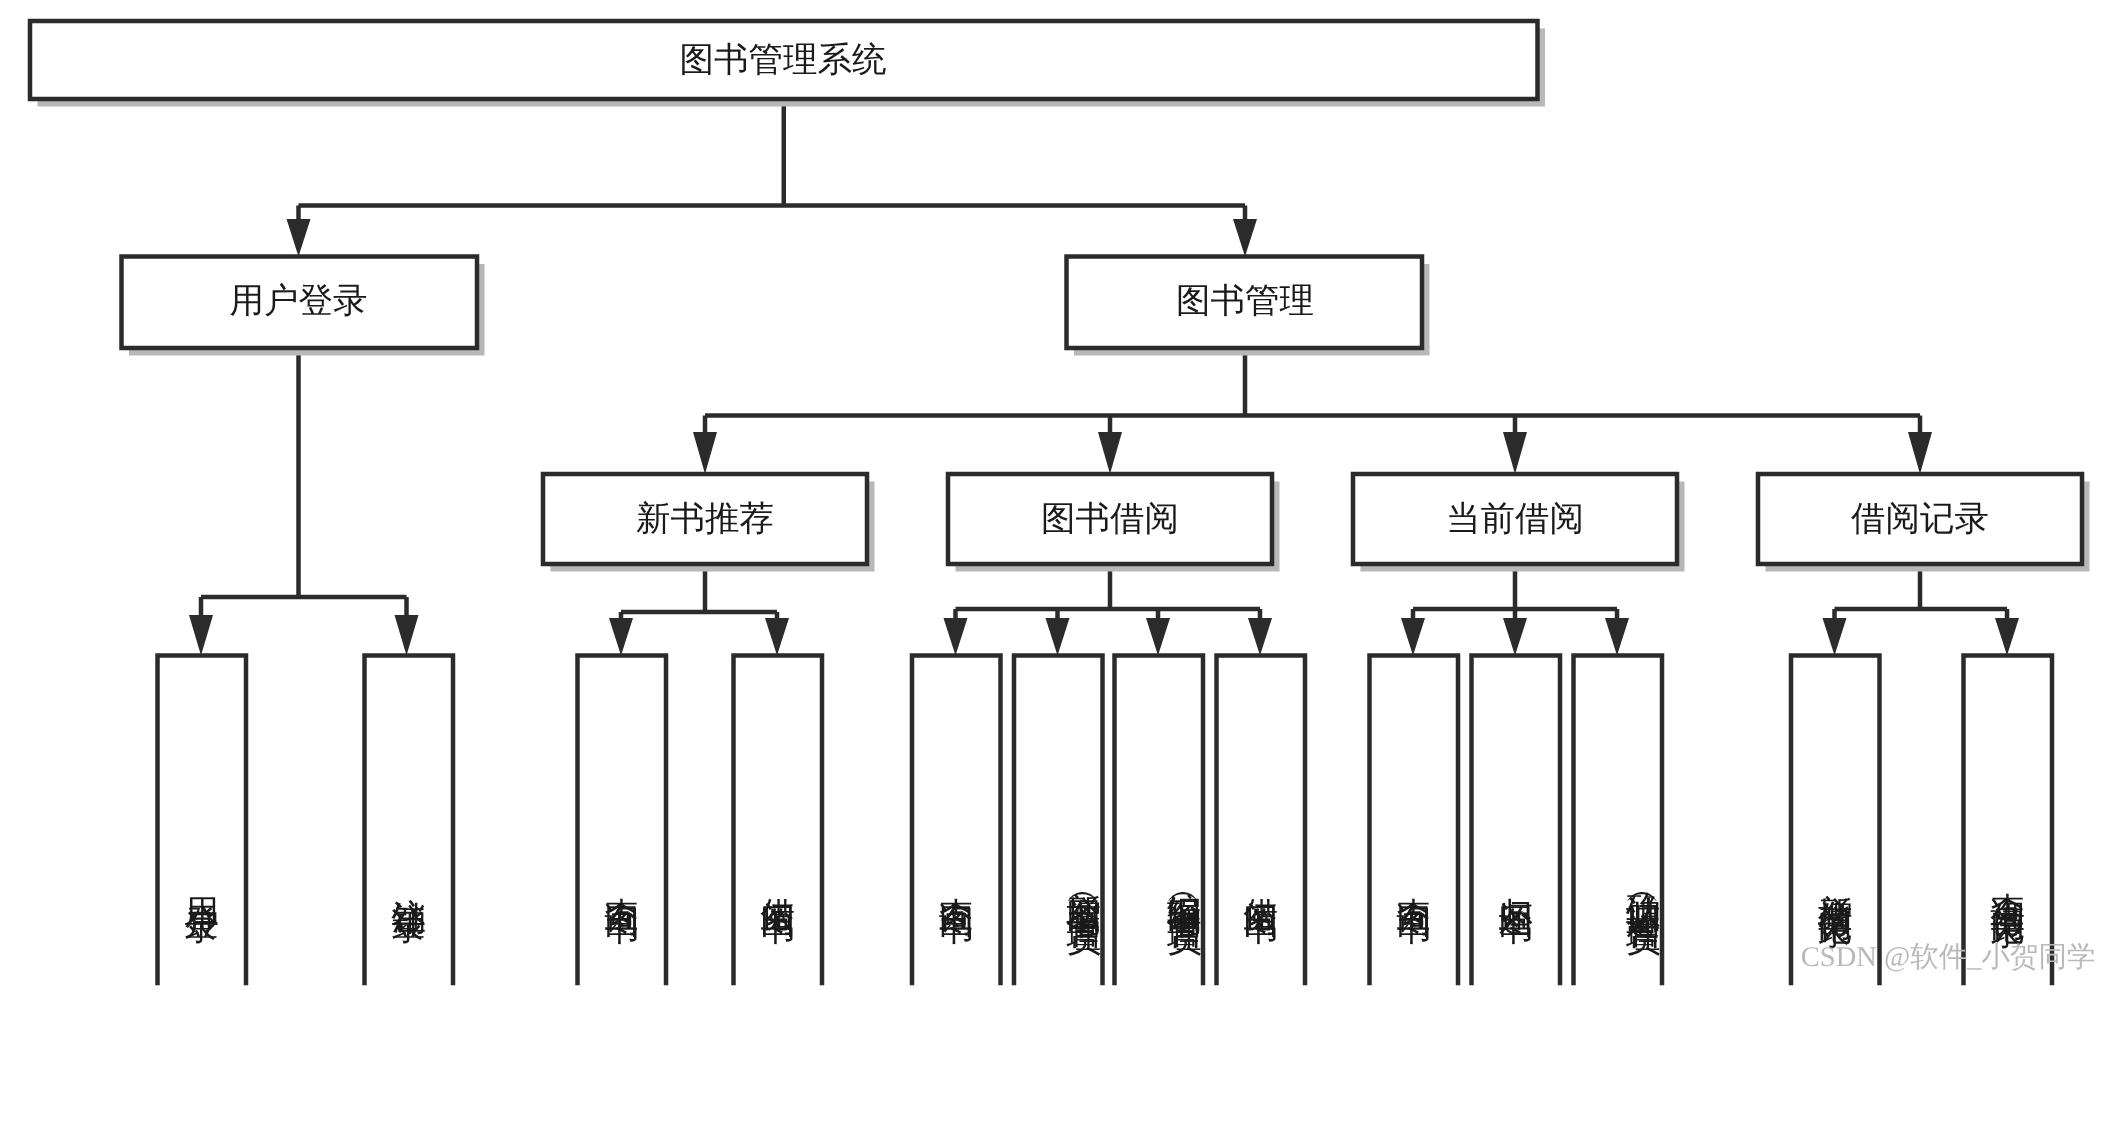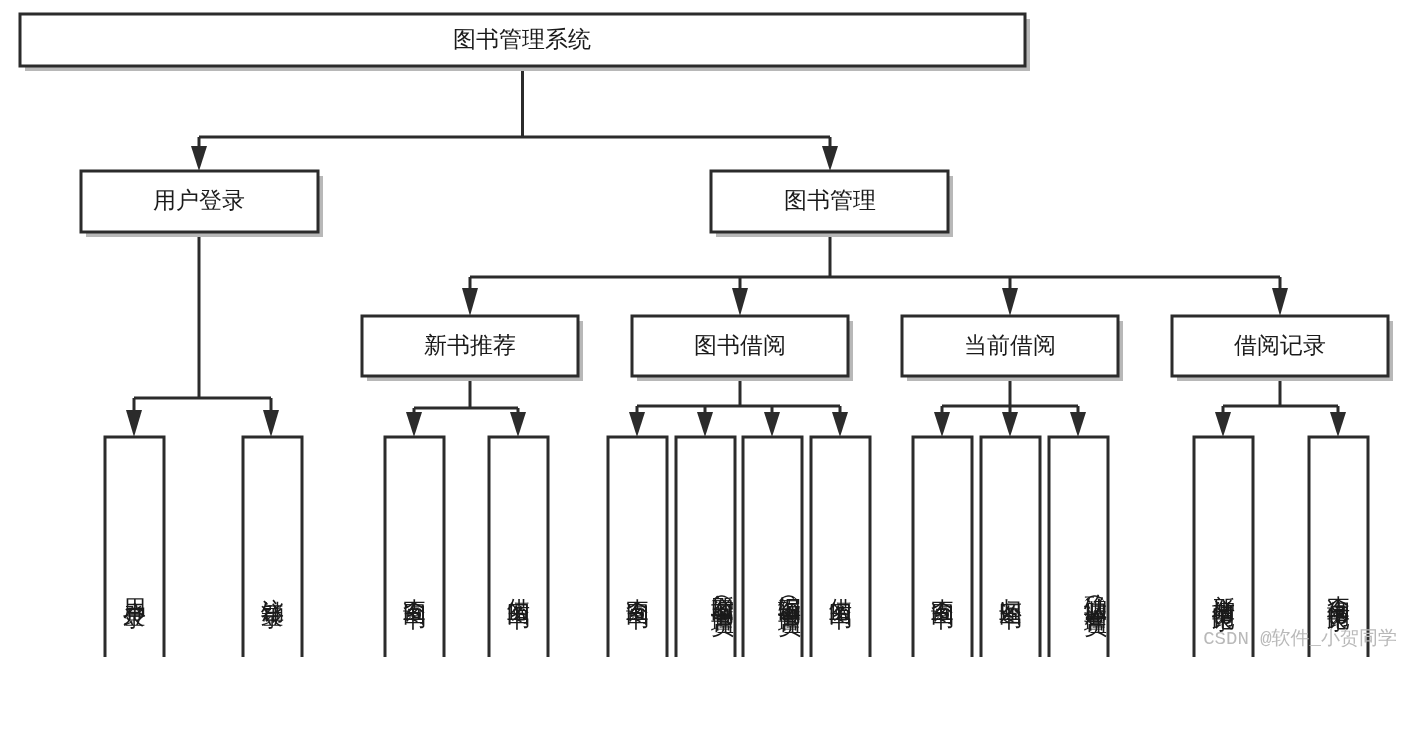--- a/index.html
+++ b/index.html
@@ -65,21 +65,21 @@
     pointer-events: none;
   }
   .leaf-label-wrap.top-aligned {
     align-items: flex-start;
     padding-top: 4px;
   }
   .watermark {
     position: absolute;
     right: 8px;
     bottom: 6px;
-    font-family: Liberation Mono, monospace;
+    font-family: Liberation Serif, serif;
     font-size: 19px;
     color: #b9b9b9;
     white-space: nowrap;
     pointer-events: none;
   }
 </style>
 </head>
 <body>
 
 <div id="stage">

